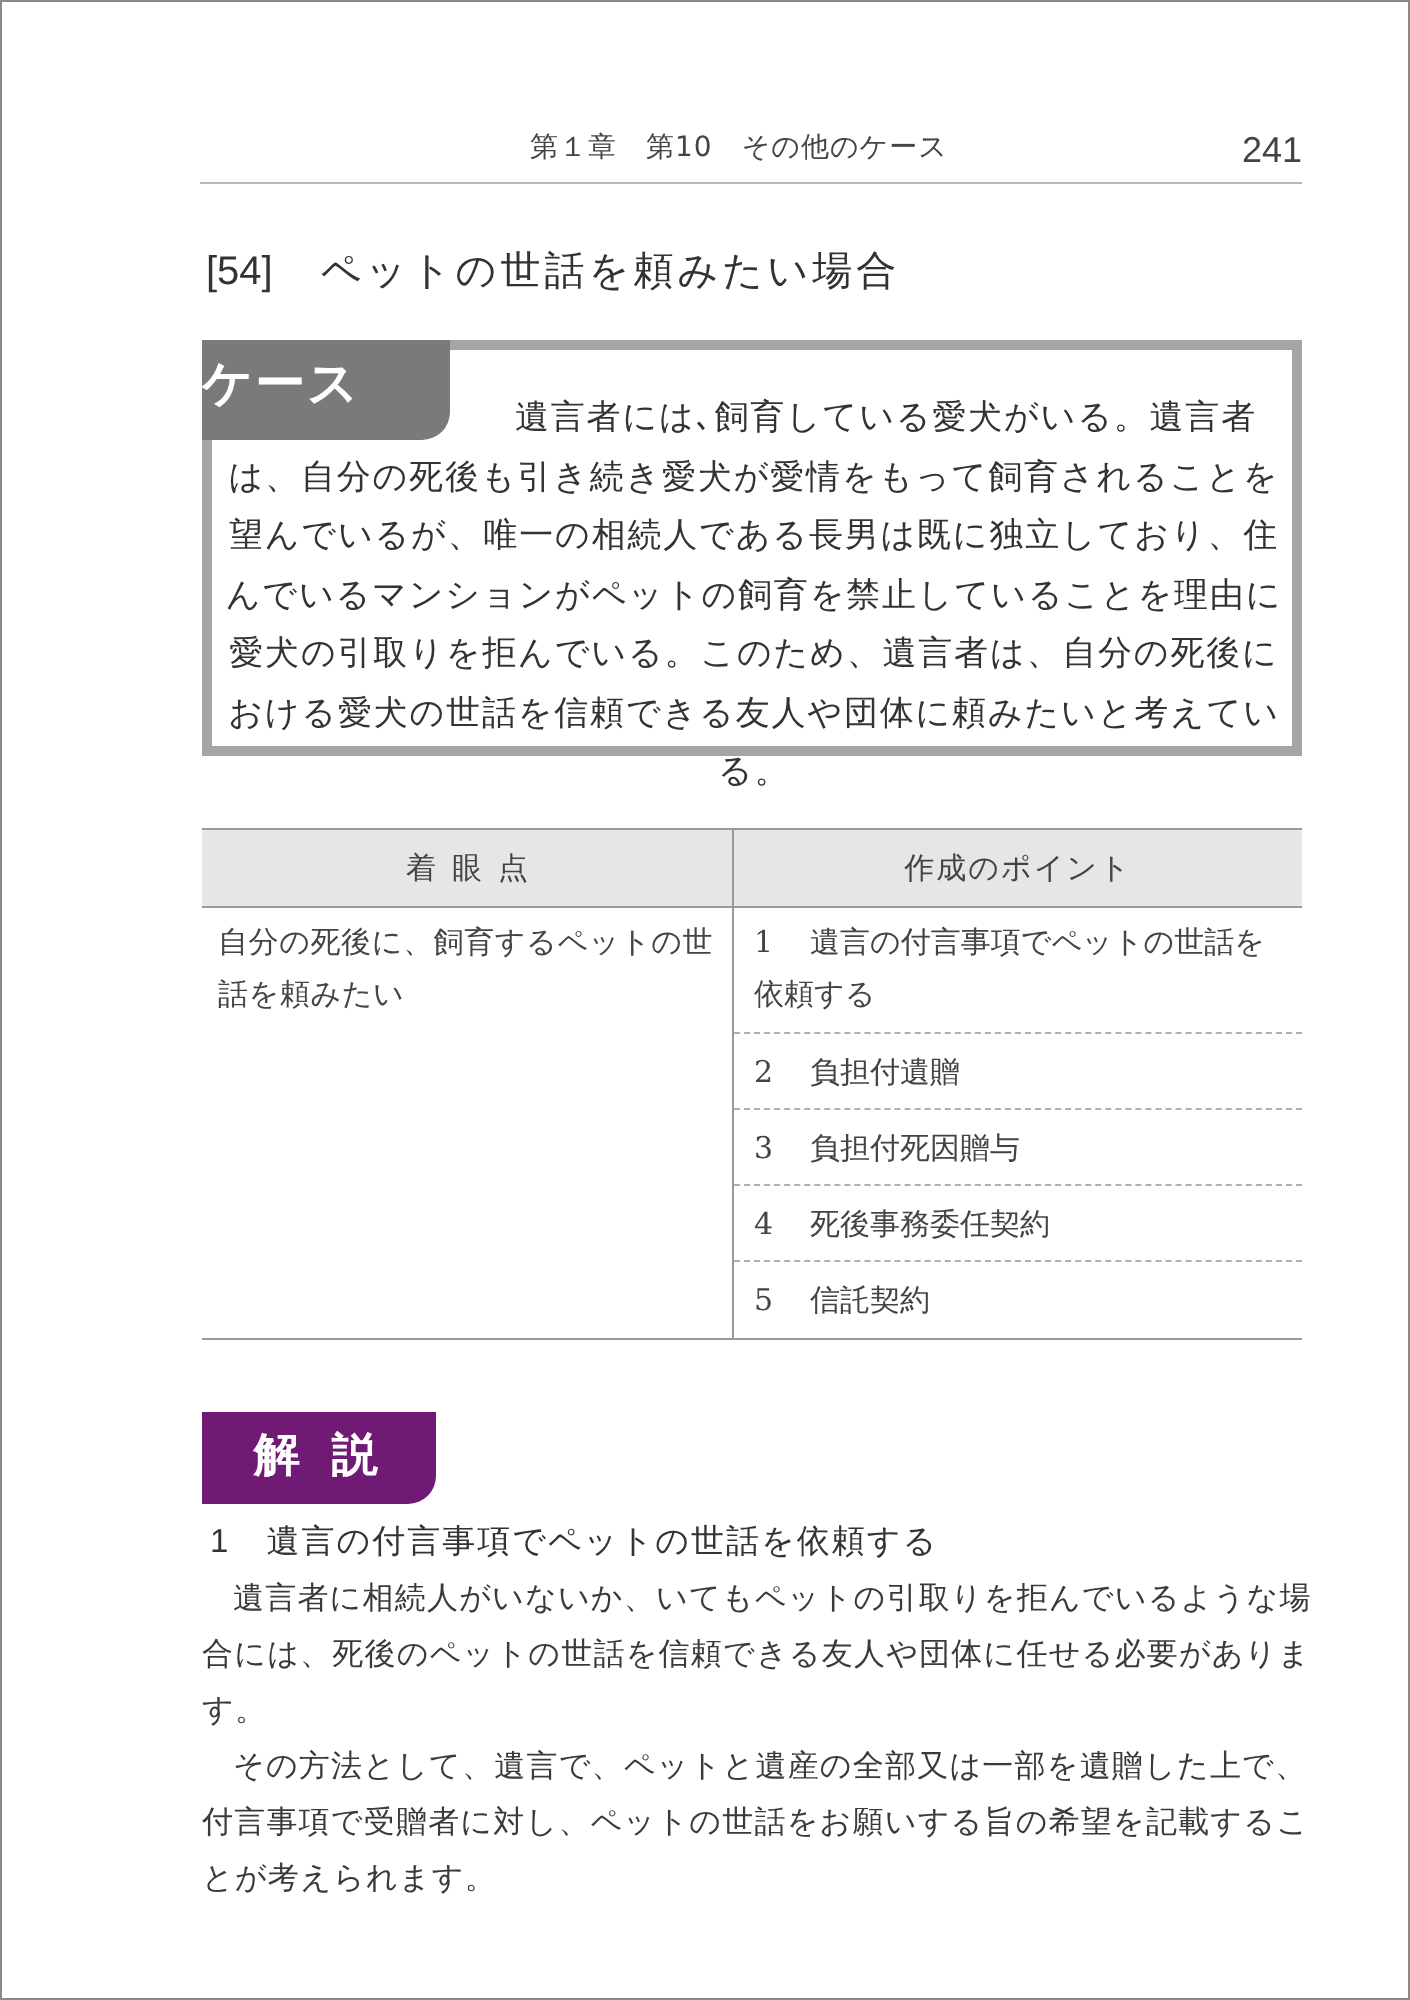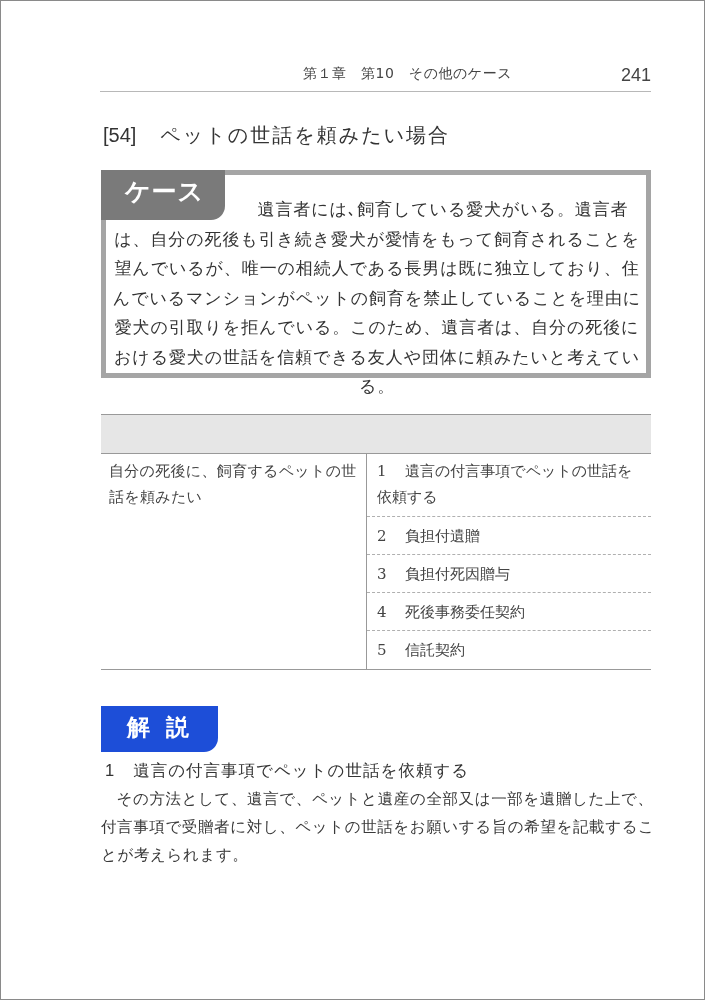--- a/index.html
+++ b/index.html
@@ -18,21 +18,20 @@
     }
     
     .running-header {
       position: absolute; left: 100px; top: 62px; width: 551px; height: 30px;
       border-bottom: 1px solid #b8b8b8;
     }
     .rh-chapter {
       position: absolute; left: 165px; top: 3px;
       font-size: 14px; color: #444; letter-spacing: 0.5px;
       font-family: "DejaVu Sans", sans-serif;
-      margin-left: 38px;
     }
     .rh-page {
       position: absolute; right: 0px; top: 3px;
       font-size: 18px; color: #444;
       font-family: "Liberation Sans", sans-serif;
     }
     
     .section-title {
       position: absolute; left: 103px; top: 122px;
       font-size: 20px; color: #333; letter-spacing: 2px;
@@ -42,21 +41,21 @@
     .case-box {
       position: absolute; left: 101px; top: 170px; width: 550px; height: 208px;
       border: 5px solid #a5a5a5;
       background: #fff;
     }
     .case-tag {
       position: absolute; left: -5px; top: -5px; width: 124px; height: 50px;
       background: #7a7a7a; color: #fff;
       border-bottom-right-radius: 14px;
       font-size: 25px; font-weight: bold;
-      padding-left: 24px; padding-top: 5px; letter-spacing: 1px;
+      padding-top: 5px; letter-spacing: 1px;
     }
     .case-text {
       position: absolute; left: 4px; top: 20px; width: 534px;
       font-size: 17px; line-height: 29.5px; color: #333;
       text-indent: 132px; letter-spacing: 0.9px; text-align: center;
     }
     
     .points-table {
       position: absolute; left: 101px; top: 414px; width: 550px;
       border-top: 1px solid #999;
@@ -85,21 +84,21 @@
       display: flex;
     }
     .pt-item:last-child { border-bottom: none; }
     .pt-item .n { width: 28px; flex: none; }
     .pt-item.first { padding-bottom: 6px; height: 63px; display: block; }
     .pt-item.first .n { display: inline-block; width: 28px; }
     .pt-item.single { height: 38px; align-items: center; padding-top: 0; padding-bottom: 0; }
     
     .comm-tag {
       position: absolute; left: 101px; top: 706px; width: 117px; height: 46px;
-      background: #1d4ed8; color: #fff;
+      background: #701a75; color: #fff;
       border-bottom-right-radius: 14px;
       font-size: 23px; font-weight: bold; letter-spacing: 16px;
       padding-left: 26px; padding-top: 6px;
     }
     .comm-heading {
       position: absolute; left: 105px; top: 760px;
       font-size: 16.5px; color: #333; letter-spacing: 1px;
     }
     .comm-heading .n { margin-right: 18px; font-family: "Liberation Sans", sans-serif; }
     .comm-body {
@@ -124,20 +123,22 @@
   <span class="num">[54]</span><span>ペットの世話を頼みたい場合</span>
 </div>
 
 <div class="case-box">
   <div class="case-tag">ケース</div>
   <div class="case-text">遺言者には､飼育している愛犬がいる。遺言者は、自分の死後も引き続き愛犬が愛情をもって飼育されることを望んでいるが、唯一の相続人である長男は既に独立しており、住んでいるマンションがペットの飼育を禁止していることを理由に愛犬の引取りを拒んでいる。このため、遺言者は、自分の死後における愛犬の世話を信頼できる友人や団体に頼みたいと考えている。</div>
 </div>
 
 <div class="points-table">
   <div class="pt-head">
+    <div class="c1">着眼点</div>
+    <div class="c2">作成のポイント</div>
   </div>
   <div class="pt-body">
     <div class="c1">自分の死後に、飼育するペットの世話を頼みたい</div>
     <div class="c2">
       <div class="pt-item first">
         <span class="n">1</span><span>遺言の付言事項でペットの世話を依頼する</span>
       </div>
       <div class="pt-item single">
         <span class="n">2</span>
           <span>負担付遺贈</span>
@@ -158,14 +159,15 @@
   </div>
 </div>
 
 <div class="comm-tag">解説</div>
 
 <div class="comm-heading">
   <span class="n">1</span><span>遺言の付言事項でペットの世話を依頼する</span>
 </div>
 
 <div class="comm-body">
+  <p>遺言者に相続人がいないか、いてもペットの引取りを拒んでいるような場合には、死後のペットの世話を信頼できる友人や団体に任せる必要があります。</p>
   <p>その方法として、遺言で、ペットと遺産の全部又は一部を遺贈した上で、付言事項で受贈者に対し、ペットの世話をお願いする旨の希望を記載することが考えられます。</p>
 </div>
 
 </body></html>

